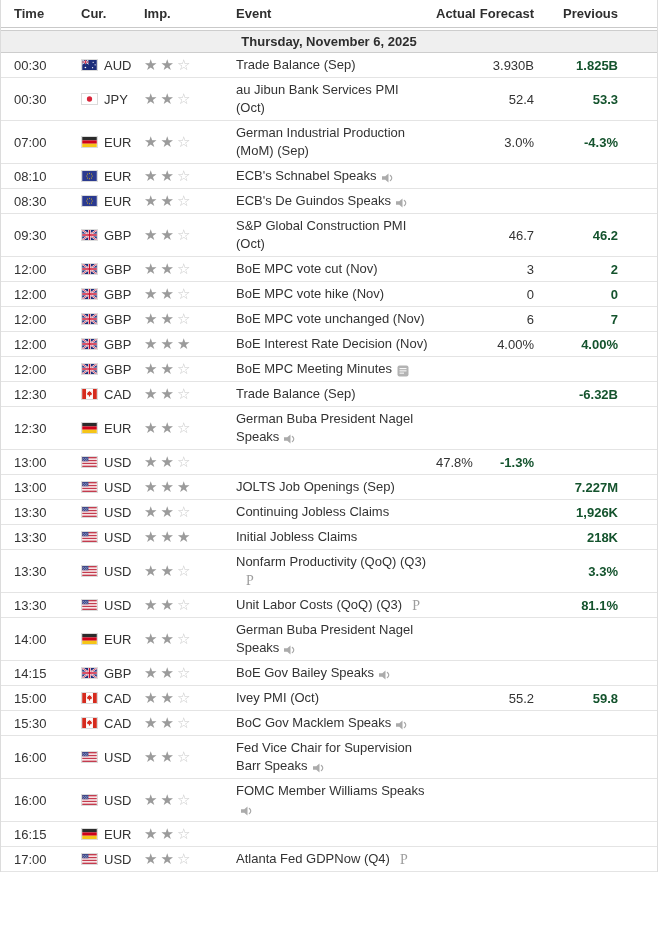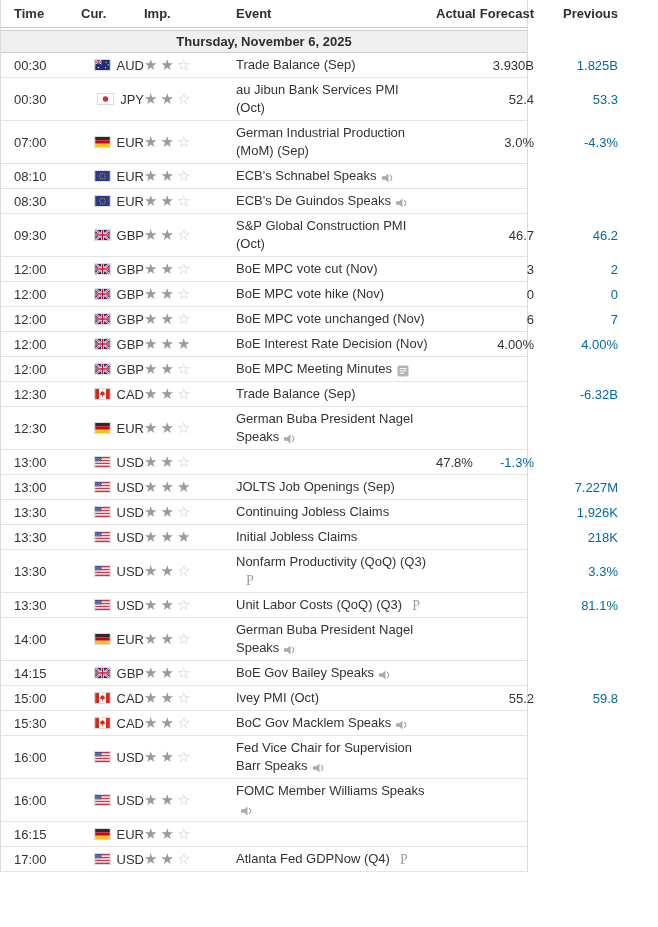--- a/index.html
+++ b/index.html
@@ -4,21 +4,21 @@
 <style>
   * { margin:0; padding:0; box-sizing:border-box; }
   body {
     width:658px;
     background:#fff;
     font-family:"Liberation Sans", sans-serif;
     font-size:13px;
     color:#333;
   }
   .calendar {
-    width:528px;
+    width:658px;
     border-left:1px solid #dcdcdc;
     border-right:1px solid #dcdcdc;
     background:#fff;
   }
   .grid-row {
     display:grid;
     grid-template-columns:66px 77px 92px 200px 29px 69px 84px 1fr;
     align-items:center;
   }
   .header-row {
@@ -40,21 +40,21 @@
     justify-content:center;
     font-weight:bold;
     color:#2e2e2e;
   }
   .row {
     min-height:25px;
     border-bottom:1px solid #e4e4e4;
     cursor:pointer;
   }
   .col-time { padding-left:13px; color:#333; }
-  .col-cur { padding-left:14px; display:flex; align-items:center;justify-content:flex-end; }
+  .col-cur { padding-left:14px; display:flex; align-items:center; }
   .flag {
     display:inline-block;
     width:17px; height:12px;
     line-height:0;
     margin-right:6px;
     border:1px solid rgba(0,0,0,0.14);
     overflow:hidden;
     flex:0 0 auto;
   }
   .flag svg { display:block; width:15px; height:10px; }
@@ -70,21 +70,21 @@
   }
   .inline-icon { display:inline-block; margin-left:5px; vertical-align:-1px; line-height:0; }
   .inline-icon svg { vertical-align:middle; }
   .p-glyph {
     font-family:"Liberation Serif", serif;
     font-size:14px;
     color:#9e9e9e;
     margin-left:5px;
   }
   .col-num { text-align:right; color:#333; white-space:nowrap; }
-  .col-num.prev { font-weight:normal; color:#0369a1; }
+  .col-num.prev { font-weight:bold; color:#14532d; }
   .spacer { height:1px; }
 </style>
 </head>
 <body>
 
 <div class="calendar">
   <div class="grid-row header-row">
     <div class="th col-time">Time</div>
     <div class="th" style="padding-left:14px;">Cur.</div>
     <div class="th">Imp.</div>

